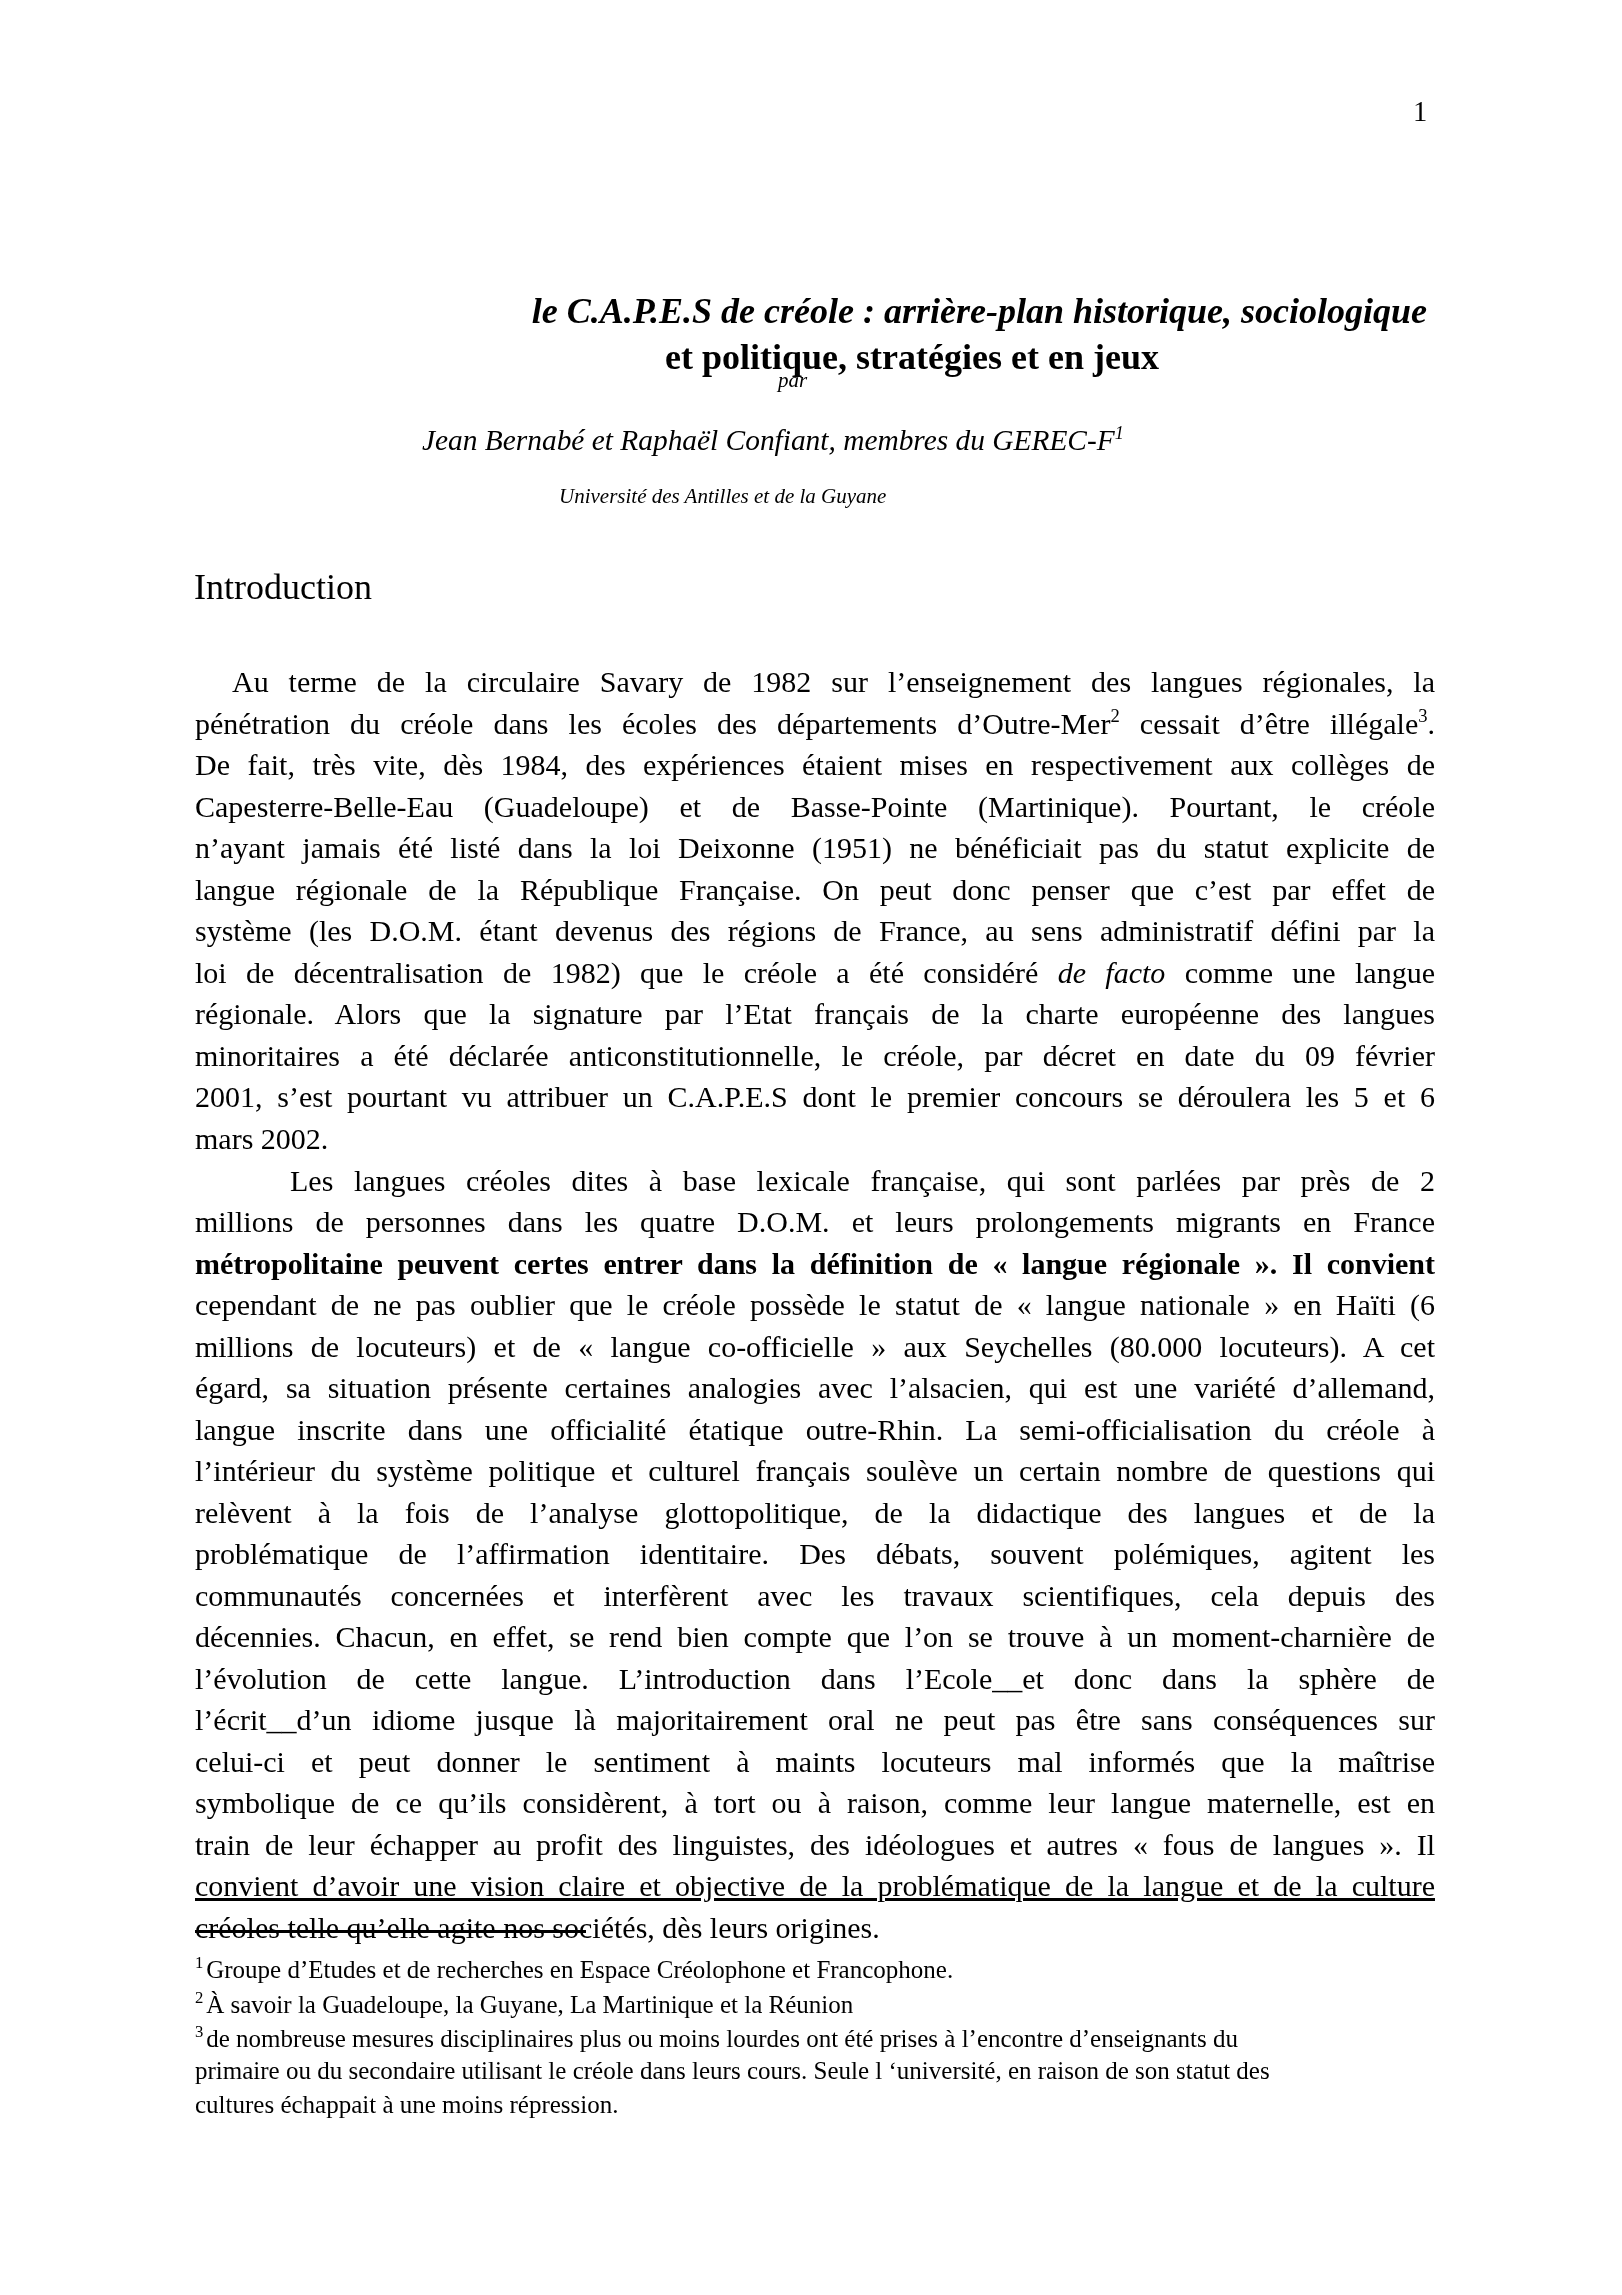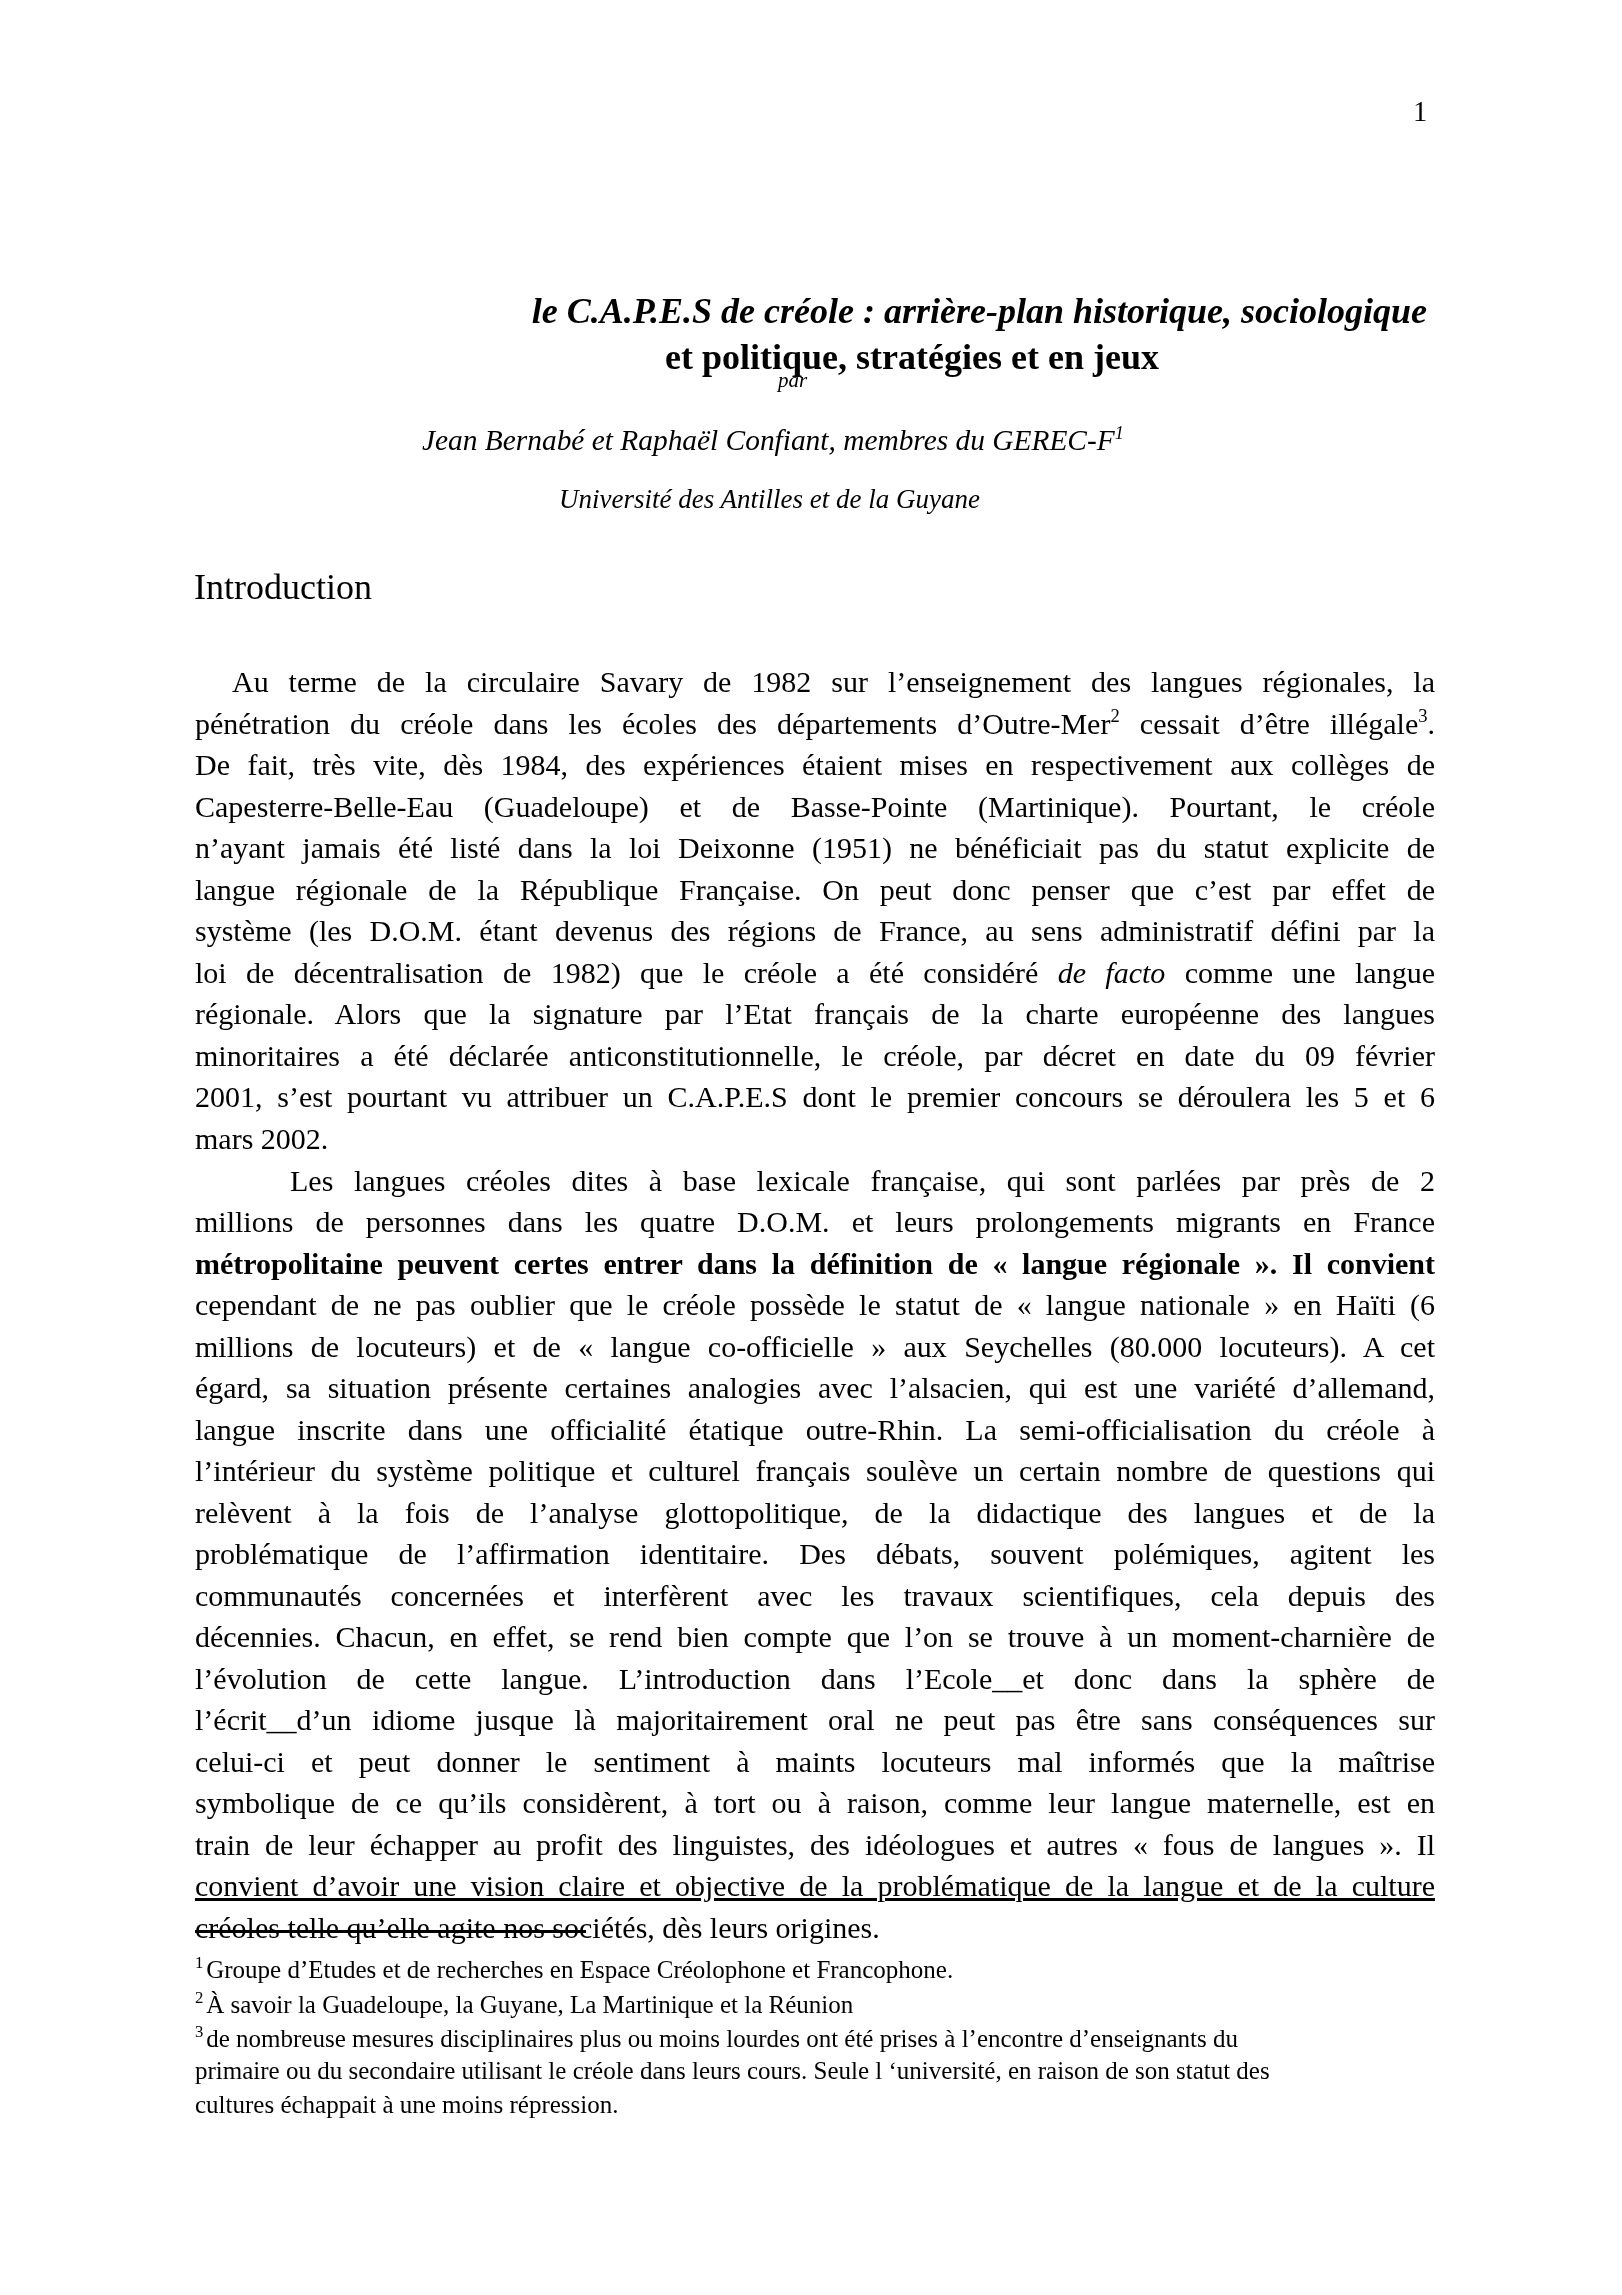--- a/index.html
+++ b/index.html
@@ -4,21 +4,21 @@
 <style>
   html, body { margin: 0; padding: 0; background: #ffffff; }
   body { width: 1623px; height: 2295px; position: relative; overflow: hidden;
          font-family: "Liberation Serif", "DejaVu Serif", serif; color: #000; }
   .page-number { position: absolute; left: 1413px; top: 98px; font-size: 28.5px; line-height: 1; }
   .title { position: absolute; left: 0; width: 1623px; font-weight: bold; font-size: 36px; line-height: 1; }
   .t1 { top: 293px; padding-left: 397px; width: 1030px; text-align: right; box-sizing: content-box; font-style: italic; }
   .t2 { top: 339px; padding-left: 397px; width: 1030px; text-align: center; }
   .par { position: absolute; left: 778px; top: 370px; font-style: italic; font-size: 21px; line-height: 1; }
   .authors { position: absolute; left: 422px; top: 426px; font-style: italic; font-size: 29.4px; line-height: 1; white-space: nowrap; }
-  .univ { position: absolute; left: 559px; top: 486px; font-style: italic; font-size: 27px; line-height: 1; white-space: nowrap; }
+  .univ { position: absolute; left: 559px; top: 486px; font-style: italic; font-size: 21px; line-height: 1; white-space: nowrap; }
   sup { font-size: 0.62em; vertical-align: 0.62em; line-height: 0; }
   .heading { position: absolute; left: 194px; top: 569px; font-size: 36px; line-height: 1; }
   .body-line { position: absolute; left: 195px; width: 1240px; font-size: 30px; line-height: 1;
                text-align: justify; text-align-last: justify; white-space: nowrap; }
   .body-line.last { text-align-last: left; }
   .fn-rule { position: absolute; left: 195px; top: 1930px; width: 391px; height: 2.9px; background: #000; }
   .fn-line { position: absolute; left: 195px; font-size: 25px; line-height: 1; white-space: nowrap; }
   .fn-num { font-size: 16.7px; vertical-align: 9.8px; margin-right: 2.9px; }
 </style>
 </head>

